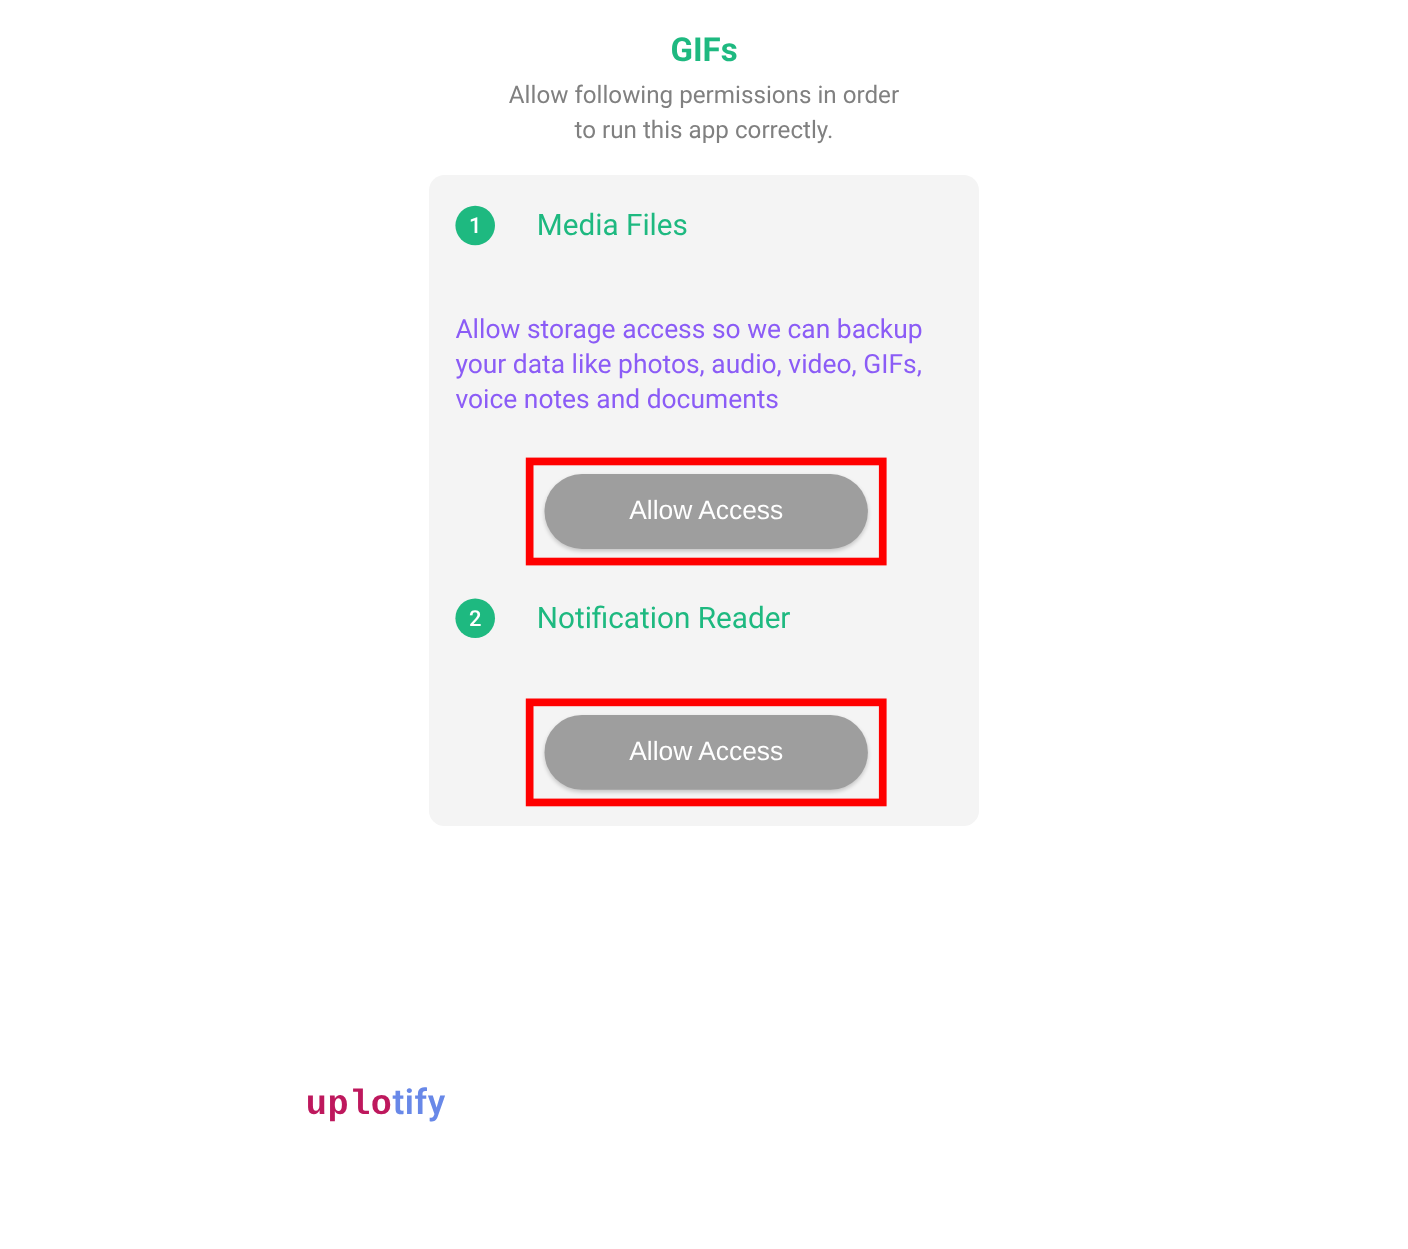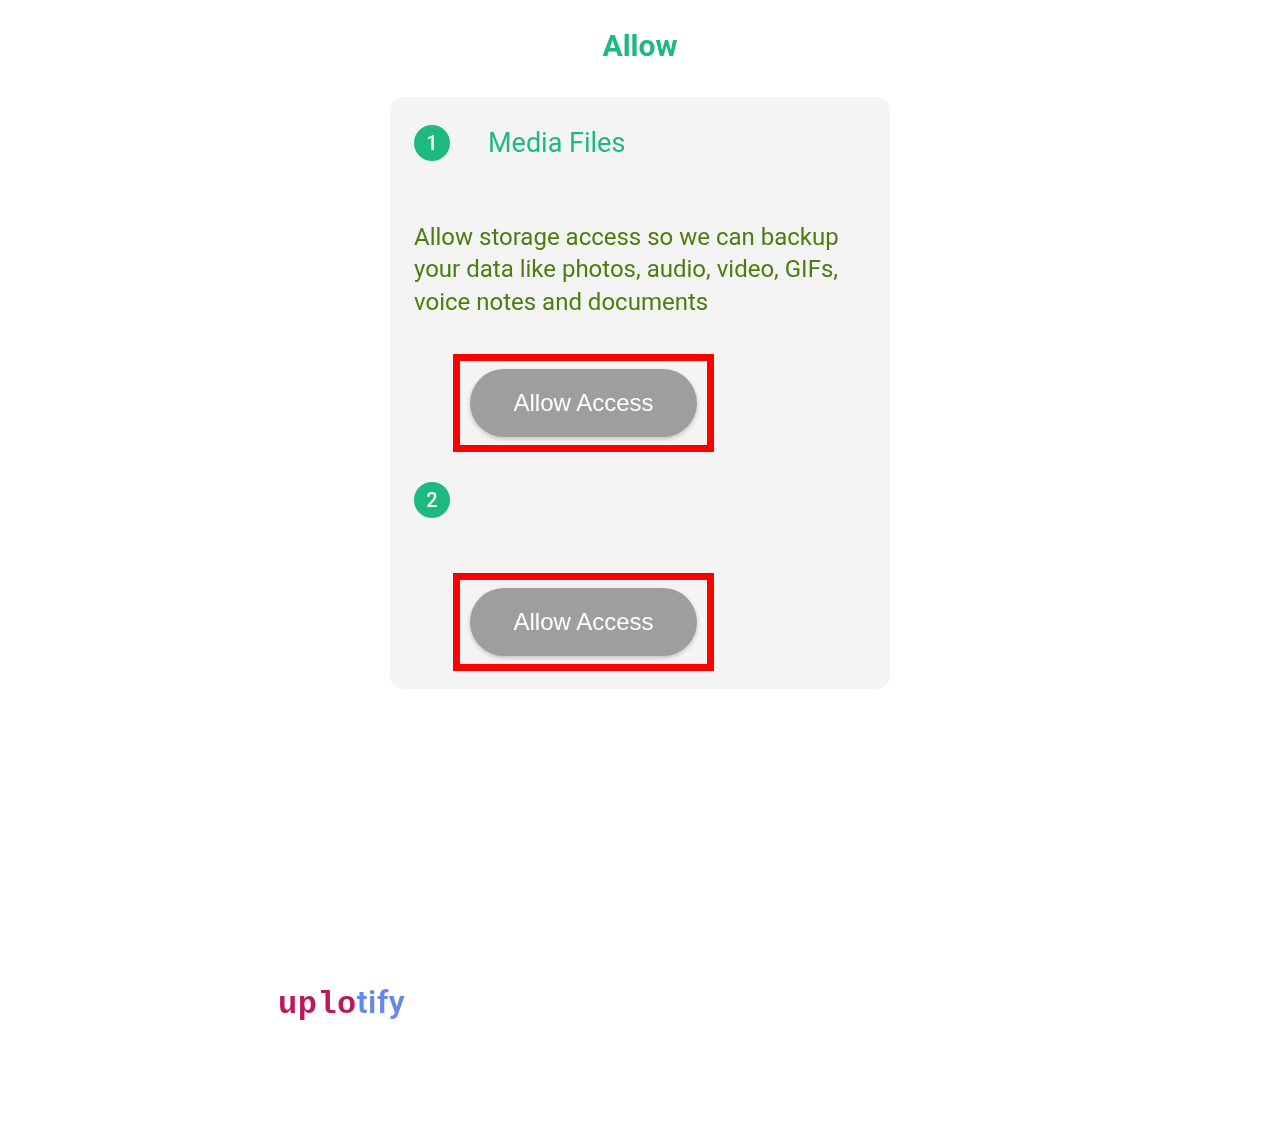--- a/index.html
+++ b/index.html
@@ -80,33 +80,33 @@
     }
     
     .section-title {
       color: #1eb980;
       font-size: 27px;
       font-weight: 400;
       text-align: center;
     }
     
     .section-description {
-      color: #4d7c0f;
+      color: #8b5cf6;
       font-size: 24px;
       line-height: 1.35;
       margin-bottom: 36px;
     }
     
     .button-highlight {
       border: 7px solid #ff0000;
       padding: 8px 10px;
       display: flex;
       justify-content: flex-end;
-      width: 261px;
-      margin-left: 39px;
+      width: 328px;
+      margin-left: 64px;
     }
     
     .allow-button {
       background: #9e9e9e;
       color: #ffffff;
       border: none;
       border-radius: 40px;
       padding: 20px 0;
       font-size: 24px;
       font-weight: 500;
@@ -131,39 +131,41 @@
     
     .watermark .blue {
       color: #6888e8;
       text-align: center;
     }
   </style>
 </head>
 <body>
 
 <div class="header">
-  <div class="title">Allow</div>
+  <div class="title">GIFs</div>
+  <div class="subtitle">Allow following permissions in order to run this app correctly.</div>
 </div>
 
 <div class="card">
 
   <div class="permission-section">
     <div class="section-header">
       <div class="step-badge">1</div>
       <div class="section-title">Media Files</div>
     </div>
     <div class="section-description">Allow storage access so we can backup your data like photos, audio, video, GIFs, voice notes and documents</div>
     <div class="button-highlight">
       <button class="allow-button">Allow Access</button>
     </div>
   </div>
 
   <div class="permission-section">
     <div class="section-header second">
       <div class="step-badge">2</div>
+      <div class="section-title">Notification Reader</div>
     </div>
     <div class="button-highlight">
       <button class="allow-button">Allow Access</button>
     </div>
   </div>
 
 </div>
 
 <div class="watermark">
   <span class="gray">uplo</span><span class="blue">tify</span>

